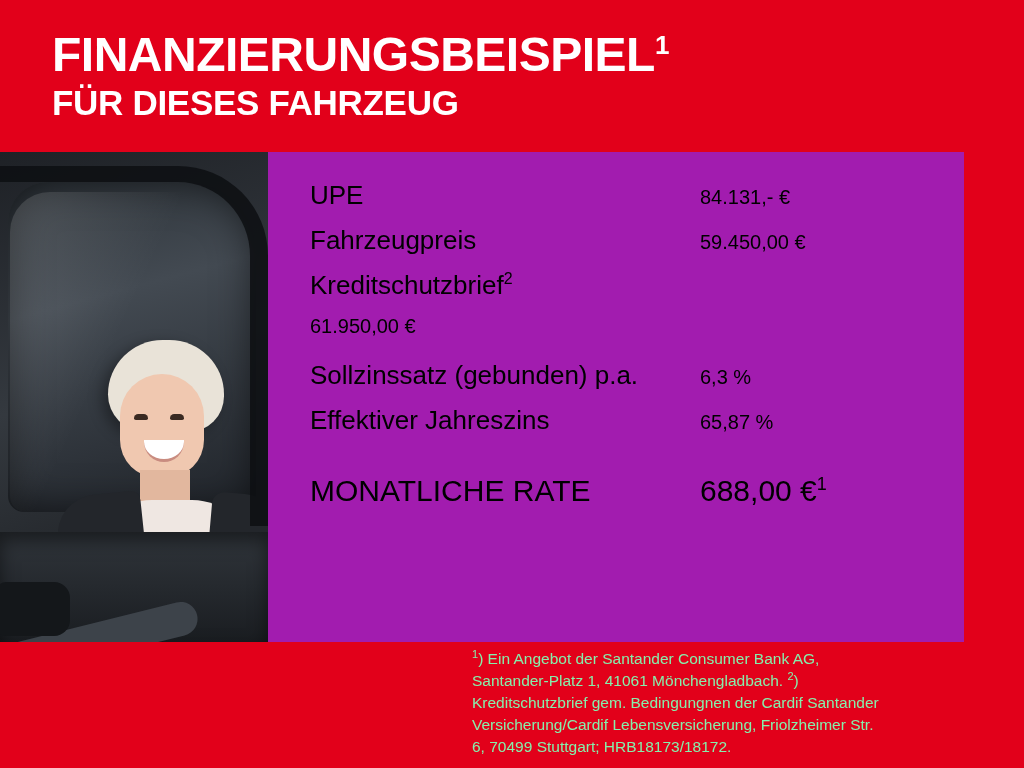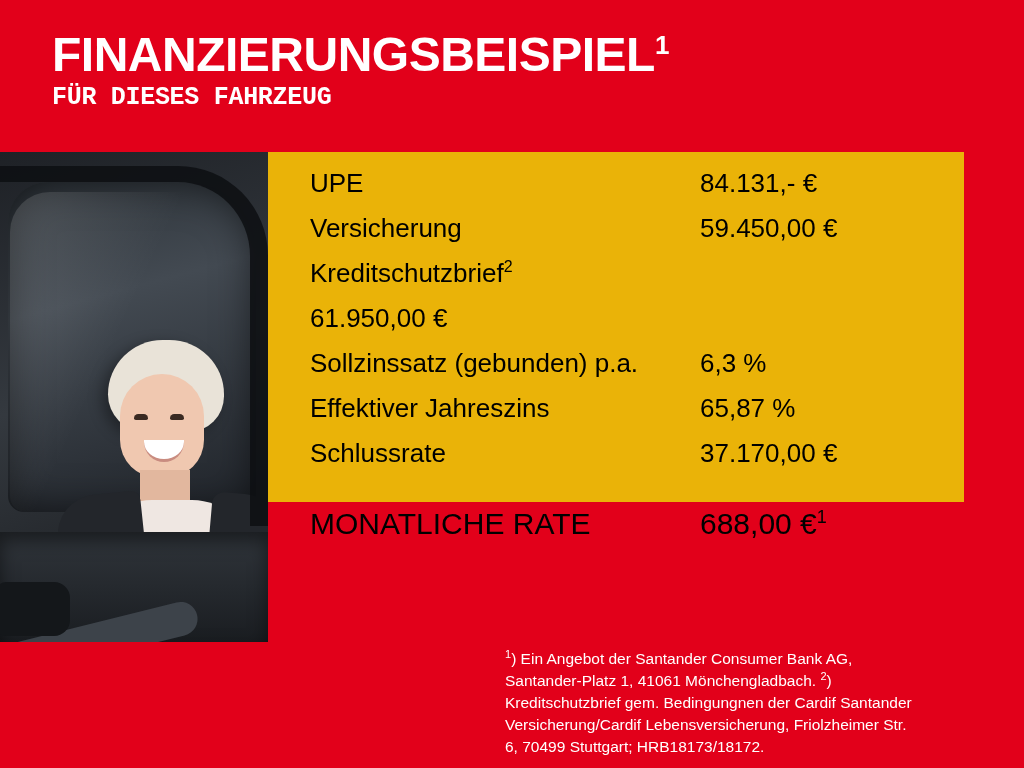--- a/index.html
+++ b/index.html
@@ -31,27 +31,26 @@
     letter-spacing: -0.5px;
     line-height: 1.05;
     white-space: nowrap;
   }
   #headline-main sup {
     font-size: 26px;
     vertical-align: super;
     line-height: 0;
   }
   #headline-sub {
-    font-size: 25px;
+    font-size: 35px;
     font-weight: bold;
     letter-spacing: -0.3px;
     line-height: 1.1;
     margin-top: 4px;
     white-space: nowrap;
-    font-family: Liberation Mono, monospace;
   }
 
   
   #photo {
     position: absolute;
     left: 0; top: 152px;
     width: 268px;
     height: 490px;
     overflow: hidden;
     background: #2a2e33;
@@ -167,60 +166,60 @@
     background: linear-gradient(115deg, rgba(255,255,255,.14) 0%, rgba(255,255,255,0) 45%);
     border-radius: 40px 70px 20px 16px;
     pointer-events: none;
   }
 
   
   #panel {
     position: absolute;
     left: 268px; top: 152px;
     width: 696px;
-    height: 350px;
-    background: #eab308;
-    padding: 16px 0 0 0;
+    height: 490px;
+    background: #a21caf;
+    padding: 28px 0 0 0;
   }
   .row {
     display: flex;
     align-items: baseline;
     height: 45px;
     padding-left: 42px;
   }
   .row .lbl {
     width: 390px;
     font-size: 26px;
     color: #000;
     white-space: nowrap;
   }
   .row .val {
-    font-size: 26px;
+    font-size: 20px;
     color: #000;
     white-space: nowrap;
   }
   .row .lbl sup, .row .val sup {
     font-size: 16px;
     vertical-align: super;
     line-height: 0;
   }
   .row.total { margin-top: 12px; height: 50px; }
   .row.total .lbl, .row.total .val {
     font-weight: normal;
     font-size: 30px;
     margin-top: 12px;
   }
   .row.total .val sup { font-size: 18px; }
 
   
   #footnote {
     position: absolute;
-    left: 505px; top: 648px;
+    left: 472px; top: 648px;
     width: 500px;
-    color: #ffffff;
+    color: #86efac;
     font-size: 15.5px;
     line-height: 1.42;
   }
   #footnote sup { font-size: 11px; vertical-align: super; line-height: 0; }
 </style>
 </head>
 <body>
 
 <div id="page">
 
@@ -251,21 +250,21 @@
   </div>
 
   <div id="panel">
 
     <div class="row">
       <div class="lbl">UPE</div>
       <div class="val">84.131,- €</div>
     </div>
 
     <div class="row">
-      <div class="lbl">Versicherung</div>
+      <div class="lbl">Fahrzeugpreis</div>
       <div class="val">59.450,00 €</div>
     </div>
 
 
     <div class="row">
       <div class="lbl"><span>Kreditschutzbrief</span><sup>2</sup></div>
       <div class="val"></div>
     </div>
 
     <div class="row">
@@ -276,24 +275,20 @@
       <div class="lbl">Sollzinssatz (gebunden) p.a.</div>
       <div class="val">6,3 %</div>
     </div>
 
     <div class="row">
       <div class="lbl">Effektiver Jahreszins</div>
       <div class="val">65,87 %</div>
     </div>
 
 
-    <div class="row">
-      <div class="lbl">Schlussrate</div>
-      <div class="val">37.170,00 €</div>
-    </div>
 
     <div class="row total">
       <div class="lbl">MONATLICHE RATE</div>
       <div class="val"><span>688,00 €</span><sup>1</sup></div>
     </div>
 
   </div>
 
   <div id="footnote">
     <sup>1</sup><span>) Ein Angebot der Santander Consumer Bank AG,</span><br>

